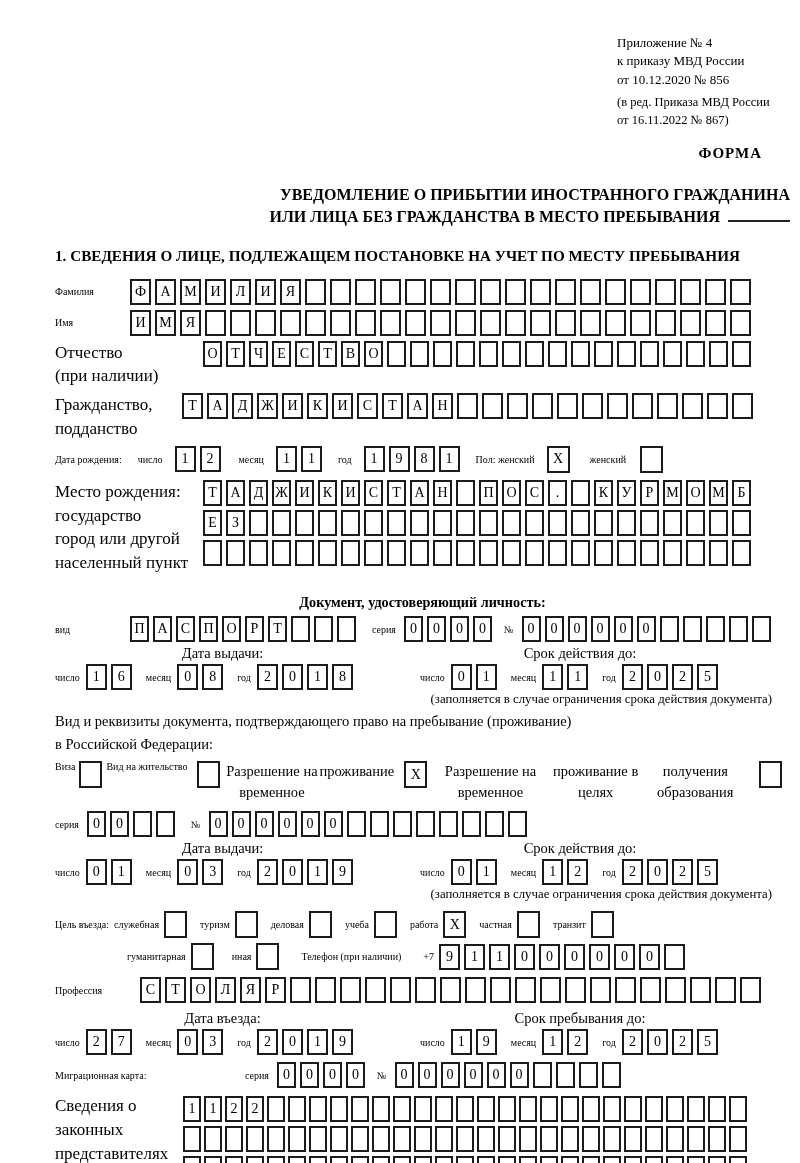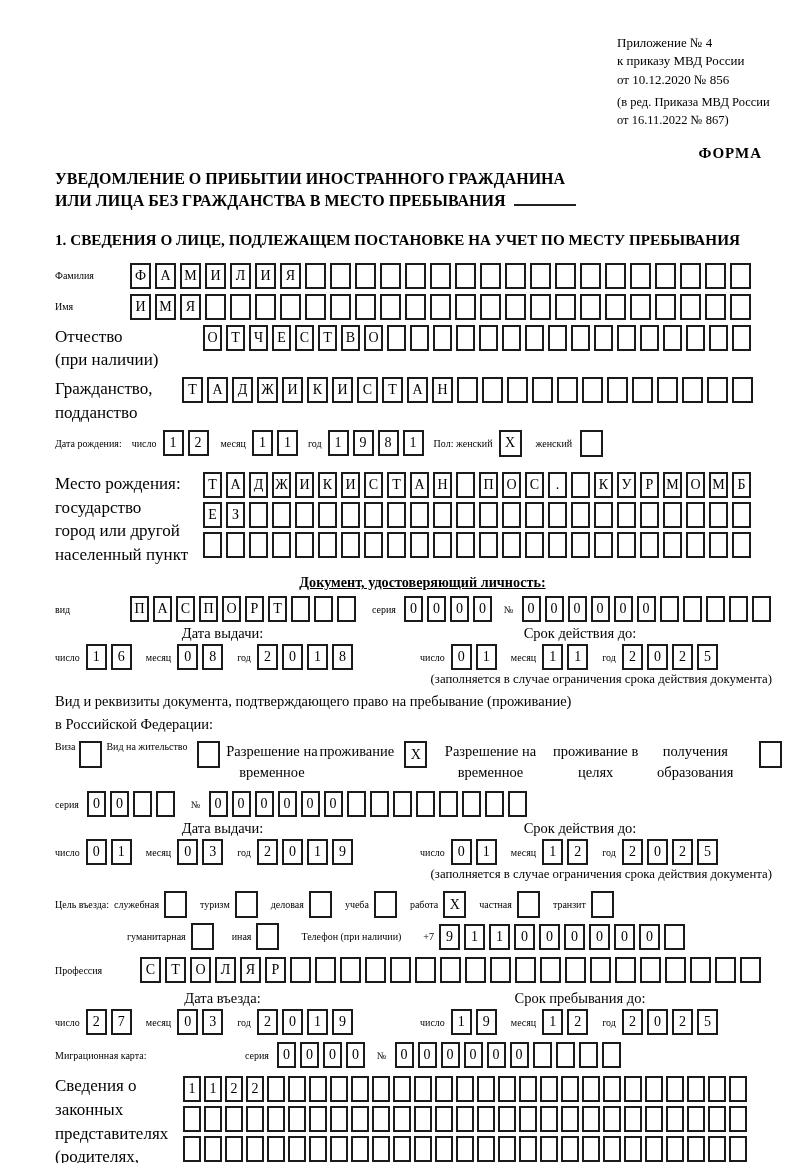--- a/index.html
+++ b/index.html
@@ -4,21 +4,21 @@
 <style>
   html,body{margin:0;padding:0;background:#ffffff;}
   .page{
     width:800px;height:1163px;box-sizing:border-box;position:relative;
     padding:34px 10px 0 55px;overflow:hidden;background:#fff;color:#000;
     font-family:"Liberation Serif","DejaVu Serif",serif;
   }
   .annex{margin-left:562px;font-size:13px;line-height:1.42;}
   .annex-note{margin-left:562px;font-size:12.5px;line-height:1.42;margin-top:5px;}
   .form-label{text-align:right;padding-right:28px;font-weight:700;font-size:15px;margin-top:15px;letter-spacing:1px;}
-  .title{margin-top:6px;text-align:left;font-weight:700;font-size:16px;line-height:1.4;}
+  .title{margin-top:22px;text-align:right;font-weight:700;font-size:16px;line-height:1.4;}
   .blank{display:inline-block;width:62px;height:14px;border-bottom:2px solid #222;margin-left:8px;}
   .sec-heading{margin-top:18px;font-weight:700;font-size:15.2px;white-space:nowrap;}
 
   .row{display:flex;align-items:center;margin-top:5px;}
   .row.top{align-items:flex-start;}
   .lbl{font-size:10px;white-space:nowrap;}
   .lblcol{display:flex;flex-direction:column;font-size:17px;line-height:1.4;flex:none;}
   .w75{width:75px;flex:none;}
   .w85{width:85px;flex:none;}
   .w127{width:127px;flex:none;}
@@ -31,21 +31,21 @@
     box-sizing:border-box;flex:none;width:21px;height:26px;margin-right:4px;
     border:2px solid #1b1b1b;display:flex;align-items:center;justify-content:center;
     font-size:14px;background:#fff;
   }
   .sm .cell{width:19px;margin-right:4px;}
   .xs .cell{width:18px;margin-right:3px;}
   .cbox .cell{width:23px;height:27px;}
   .cellstack{display:flex;flex-direction:column;}
   .cellstack .cells{margin-bottom:4px;}
 
-  .mid-heading{text-align:center;font-weight:700;font-size:14.2px;margin-top:7px;text-decoration:underline;}
+  .mid-heading{text-align:center;font-weight:700;font-size:14.2px;margin-top:19px;}
   .datepair{display:flex;margin-top:3px;}
   .dc1{width:365px;flex:none;}
   .dc2{flex:1;}
   .datehead{font-size:14.5px;text-align:center;}
   .dc1 .datehead{width:335px;}
   .dc2 .datehead{width:320px;}
   .dategrp{display:flex;align-items:center;margin-top:2px;}
   .dategrp .lbl{margin-right:6px;}
   .dategrp .cells{margin-right:10px;}
   .note{font-size:12.8px;text-align:right;padding-right:18px;margin-top:2px;}
@@ -204,21 +204,21 @@
         <span class="cell"></span>
         <span class="cell"></span>
         <span class="cell"></span>
         <span class="cell"></span>
         <span class="cell"></span>
         <span class="cell"></span>
         <span class="cell"></span>
       </span>
   </div>
 
-  <div class="row" style="">
+  <div class="row" style="gap:6px;">
     <span class="lbl g10">Дата рождения:</span>
     <span class="lbl g6">число</span>
     <span class="cells g8" style="margin-right:8px;">
         <span class="cell">1</span>
         <span class="cell">2</span>
       </span>
     <span class="lbl g6">месяц</span>
     <span class="cells" style="margin-right:6px;">
         <span class="cell">1</span>
         <span class="cell">1</span>
@@ -233,21 +233,21 @@
     <span class="lbl g6">Пол: женский</span>
     <span class="cells cbox" style="margin-right:10px;">
         <span class="cell">X</span>
       </span>
     <span class="lbl g8">женский</span>
     <span class="cells cbox">
         <span class="cell"></span>
       </span>
   </div>
 
-  <div class="row top" style="margin-top:15px;">
+  <div class="row top" style="margin-top:7px;">
     <span class="lblcol w148">
       <span>Место рождения:</span>
       <span>государство</span>
       <span>город или другой</span>
       <span>населенный пункт</span>
     </span>
     <span class="cellstack">
       <span class="cells sm">
           <span class="cell">Т</span>
           <span class="cell">А</span>

